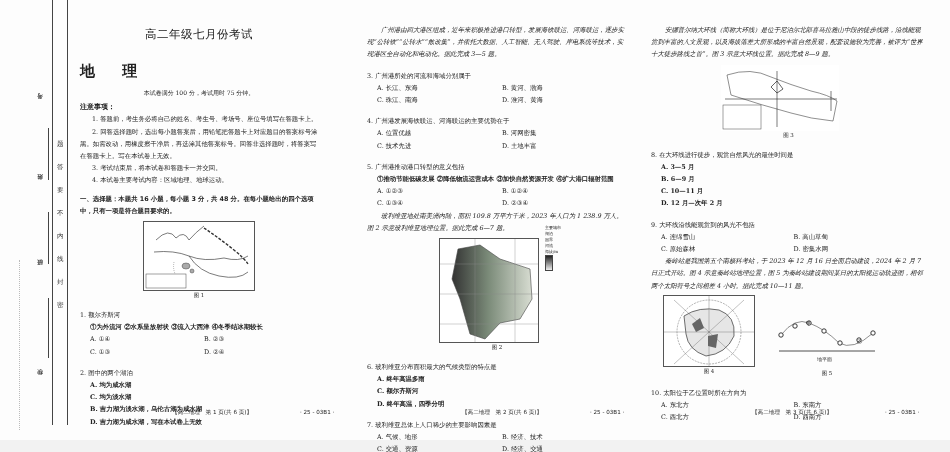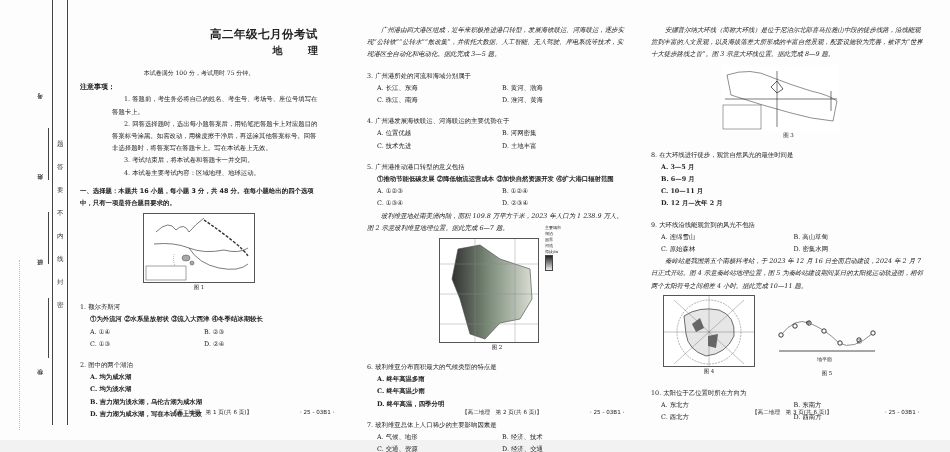--- a/index.html
+++ b/index.html
@@ -12,25 +12,25 @@
   .bind-field { position: absolute; left: 36px; font-size: 6px; writing-mode: vertical-rl; transform: rotate(180deg); color: #333; }
   .bind-under { position: absolute; left: 48px; border-left: 1px solid #444; }
   .bind-seal { position: absolute; left: 57px; top: 140px; font-size: 6.5px; display: flex; flex-direction: column; gap: 14px; color: #333; }
   .dots { position: absolute; left: 19px; top: 260px; height: 170px; border-left: 1px dotted #bbb; }
 
   .col { position: absolute; top: 0; font-size: 6.4px; line-height: 12.2px; }
   .col1 { left: 80px; width: 238px; }
   .col2 { left: 367px; width: 260px; }
   .col3 { left: 651px; width: 275px; }
 
-  .title1 { text-align: right; font-size: 11.5px; font-weight: bold; margin-top: 27px; line-height: 14px; letter-spacing: 0.5px; font-family: "DejaVu Sans", sans-serif; }
-  .title2 { text-align: right; font-size: 10px; font-weight: bold; line-height: 20px; word-spacing: 22px; font-family: "DejaVu Sans", sans-serif; }
+  .title1 { text-align: center; font-size: 11.5px; font-weight: normal; margin-top: 27px; line-height: 14px; letter-spacing: 0.5px; font-family: "DejaVu Sans", sans-serif; }
+  .title2 { text-align: left; font-size: 15px; font-weight: bold; line-height: 20px; word-spacing: 22px; font-family: "DejaVu Sans", sans-serif; margin-top: 20px; }
   .subline { text-align: center; font-size: 6px; margin-top: 6px; }
   .notice-h { font-size: 7px; font-weight: bold; margin-top: 2px; font-family: Liberation Serif, serif; }
-  .ind { text-indent: 12px; margin-left: 32px; }
+  .ind { text-indent: 12px; }
   .sec { font-weight: bold; font-family: "DejaVu Sans", sans-serif; margin-top: 6px; }
   .para { text-indent: 14px; font-style: italic; }
   .q { margin-top: 9px; }
   .opt { padding-left: 10px; font-weight: bold; }
   .opt2 { display: flex; padding-left: 10px; }
   .opt2 span { width: 50%; }
   .fig { position: relative; margin: 4px auto 0; border: 1px solid #555; background: #fff; }
   .figcap { text-align: center; font-size: 5.5px; line-height: 9px; }
   .footer { position: absolute; top: 409px; font-size: 5.6px; font-family: "DejaVu Sans", sans-serif; }
 </style>
@@ -160,21 +160,21 @@
       <div>湖泊</div>
       <div>国界</div>
       <div>河流</div>
       <div>海拔/m</div>
       <div style="width:8px;height:16px;background:linear-gradient(#222,#eee);border:0.5px solid #444"></div>
     </div>
     <div class="figcap">图 2</div>
 
     <div class="q">6. 玻利维亚分布面积最大的气候类型的特点是</div>
     <div class="opt">A. 终年高温多雨</div>
-    <div class="opt">C. 终年高温少雨</div>
+    <div class="opt">C. 额尔齐斯河</div>
     <div class="opt">D. 终年高温，四季分明</div>
     <div class="q">7. 玻利维亚总体上人口稀少的主要影响因素是</div>
     <div class="opt2">
         <span>A. 气候、地形</span>
         <span>B. 经济、技术</span>
       </div>
     <div class="opt2">
         <span>C. 交通、资源</span>
         <span>D. 经济、交通</span>
       </div>

